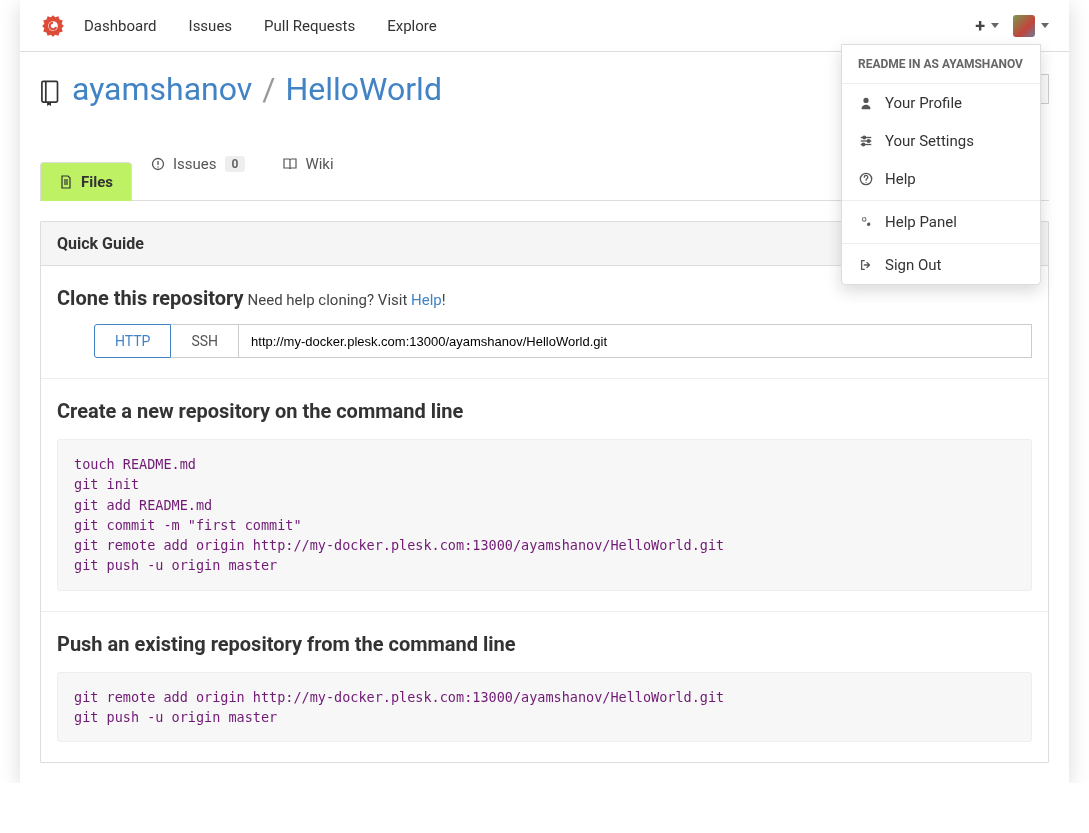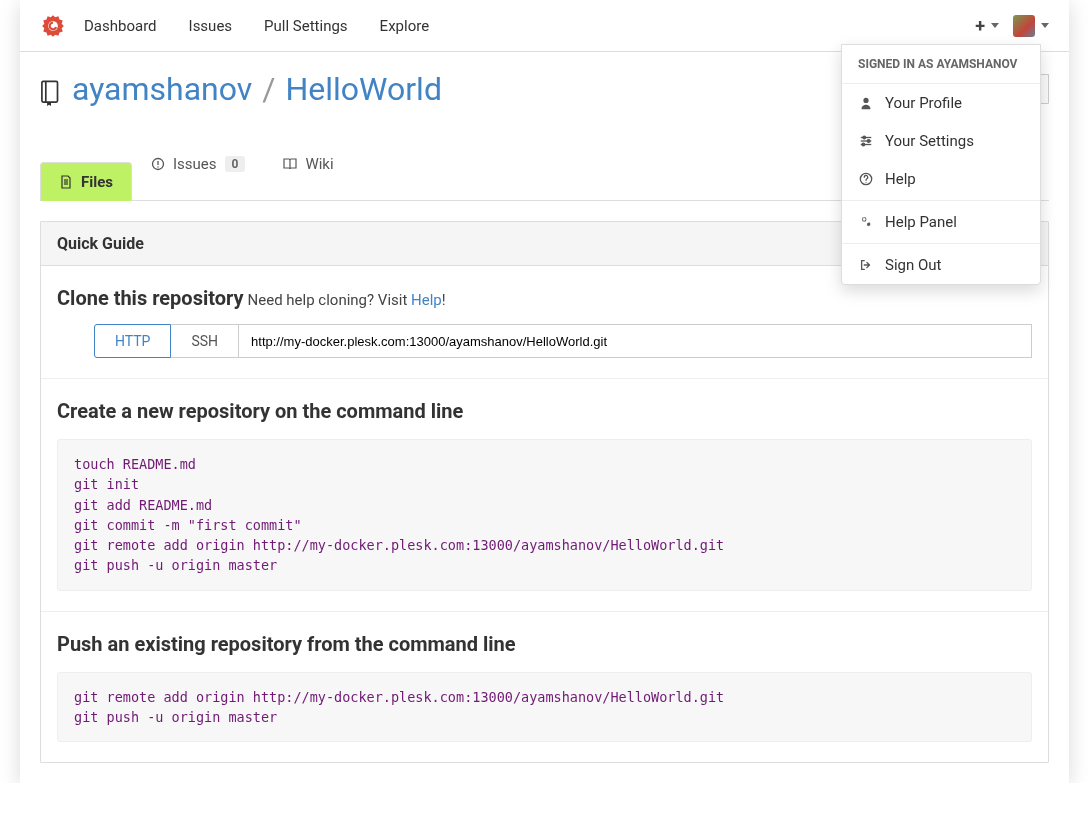--- a/index.html
+++ b/index.html
@@ -69,37 +69,37 @@
     <div class="logo">
       <svg viewBox="0 0 24 24">
           <path fill="#dd4b39" d="M12 2 L14 4 L17 3 L18 6 L21 7 L20 10 L22 12 L20 14 L21 17 L18 18 L17 21 L14 20 L12 22 L10 20 L7 21 L6 18 L3 17 L4 14 L2 12 L4 10 L3 7 L6 6 L7 3 L10 4 Z"></path>
           <circle cx="12" cy="12" r="4.5" fill="#fff"></circle>
           <path fill="#dd4b39" d="M12 8 a4 4 0 1 0 3.8 5.2 l-2 -0.6 a2 2 0 1 1 -1.8 -2.6 Z"></path>
         </svg>
     </div>
     <div class="nav-links">
       <a>Dashboard</a>
       <a>Issues</a>
-      <a>Pull Settings</a>
+      <a>Pull Requests</a>
       <a>Explore</a>
     </div>
     <div class="nav-right">
       <div class="plus-dropdown">
         <span>+</span>
         <span class="caret"></span>
       </div>
       <div class="avatar-wrap">
         <div class="avatar"></div>
         <span class="caret"></span>
       </div>
     </div>
   </div>
 
   <div class="dropdown">
-    <div class="dropdown-header">SIGNED IN AS AYAMSHANOV</div>
+    <div class="dropdown-header">README IN AS AYAMSHANOV</div>
     <div class="dropdown-item">
       <span class="dd-icon">
           <svg viewBox="0 0 16 16" width="14" height="14" fill="#555">
             <path d="M8 8a3 3 0 1 0 0-6 3 3 0 0 0 0 6zm-5 6c0-2.5 3-4 5-4s5 1.5 5 4v1H3v-1z"></path>
           </svg>
         </span>
       <span>Your Profile</span>
     </div>
     <div class="dropdown-item">
       <span class="dd-icon">

